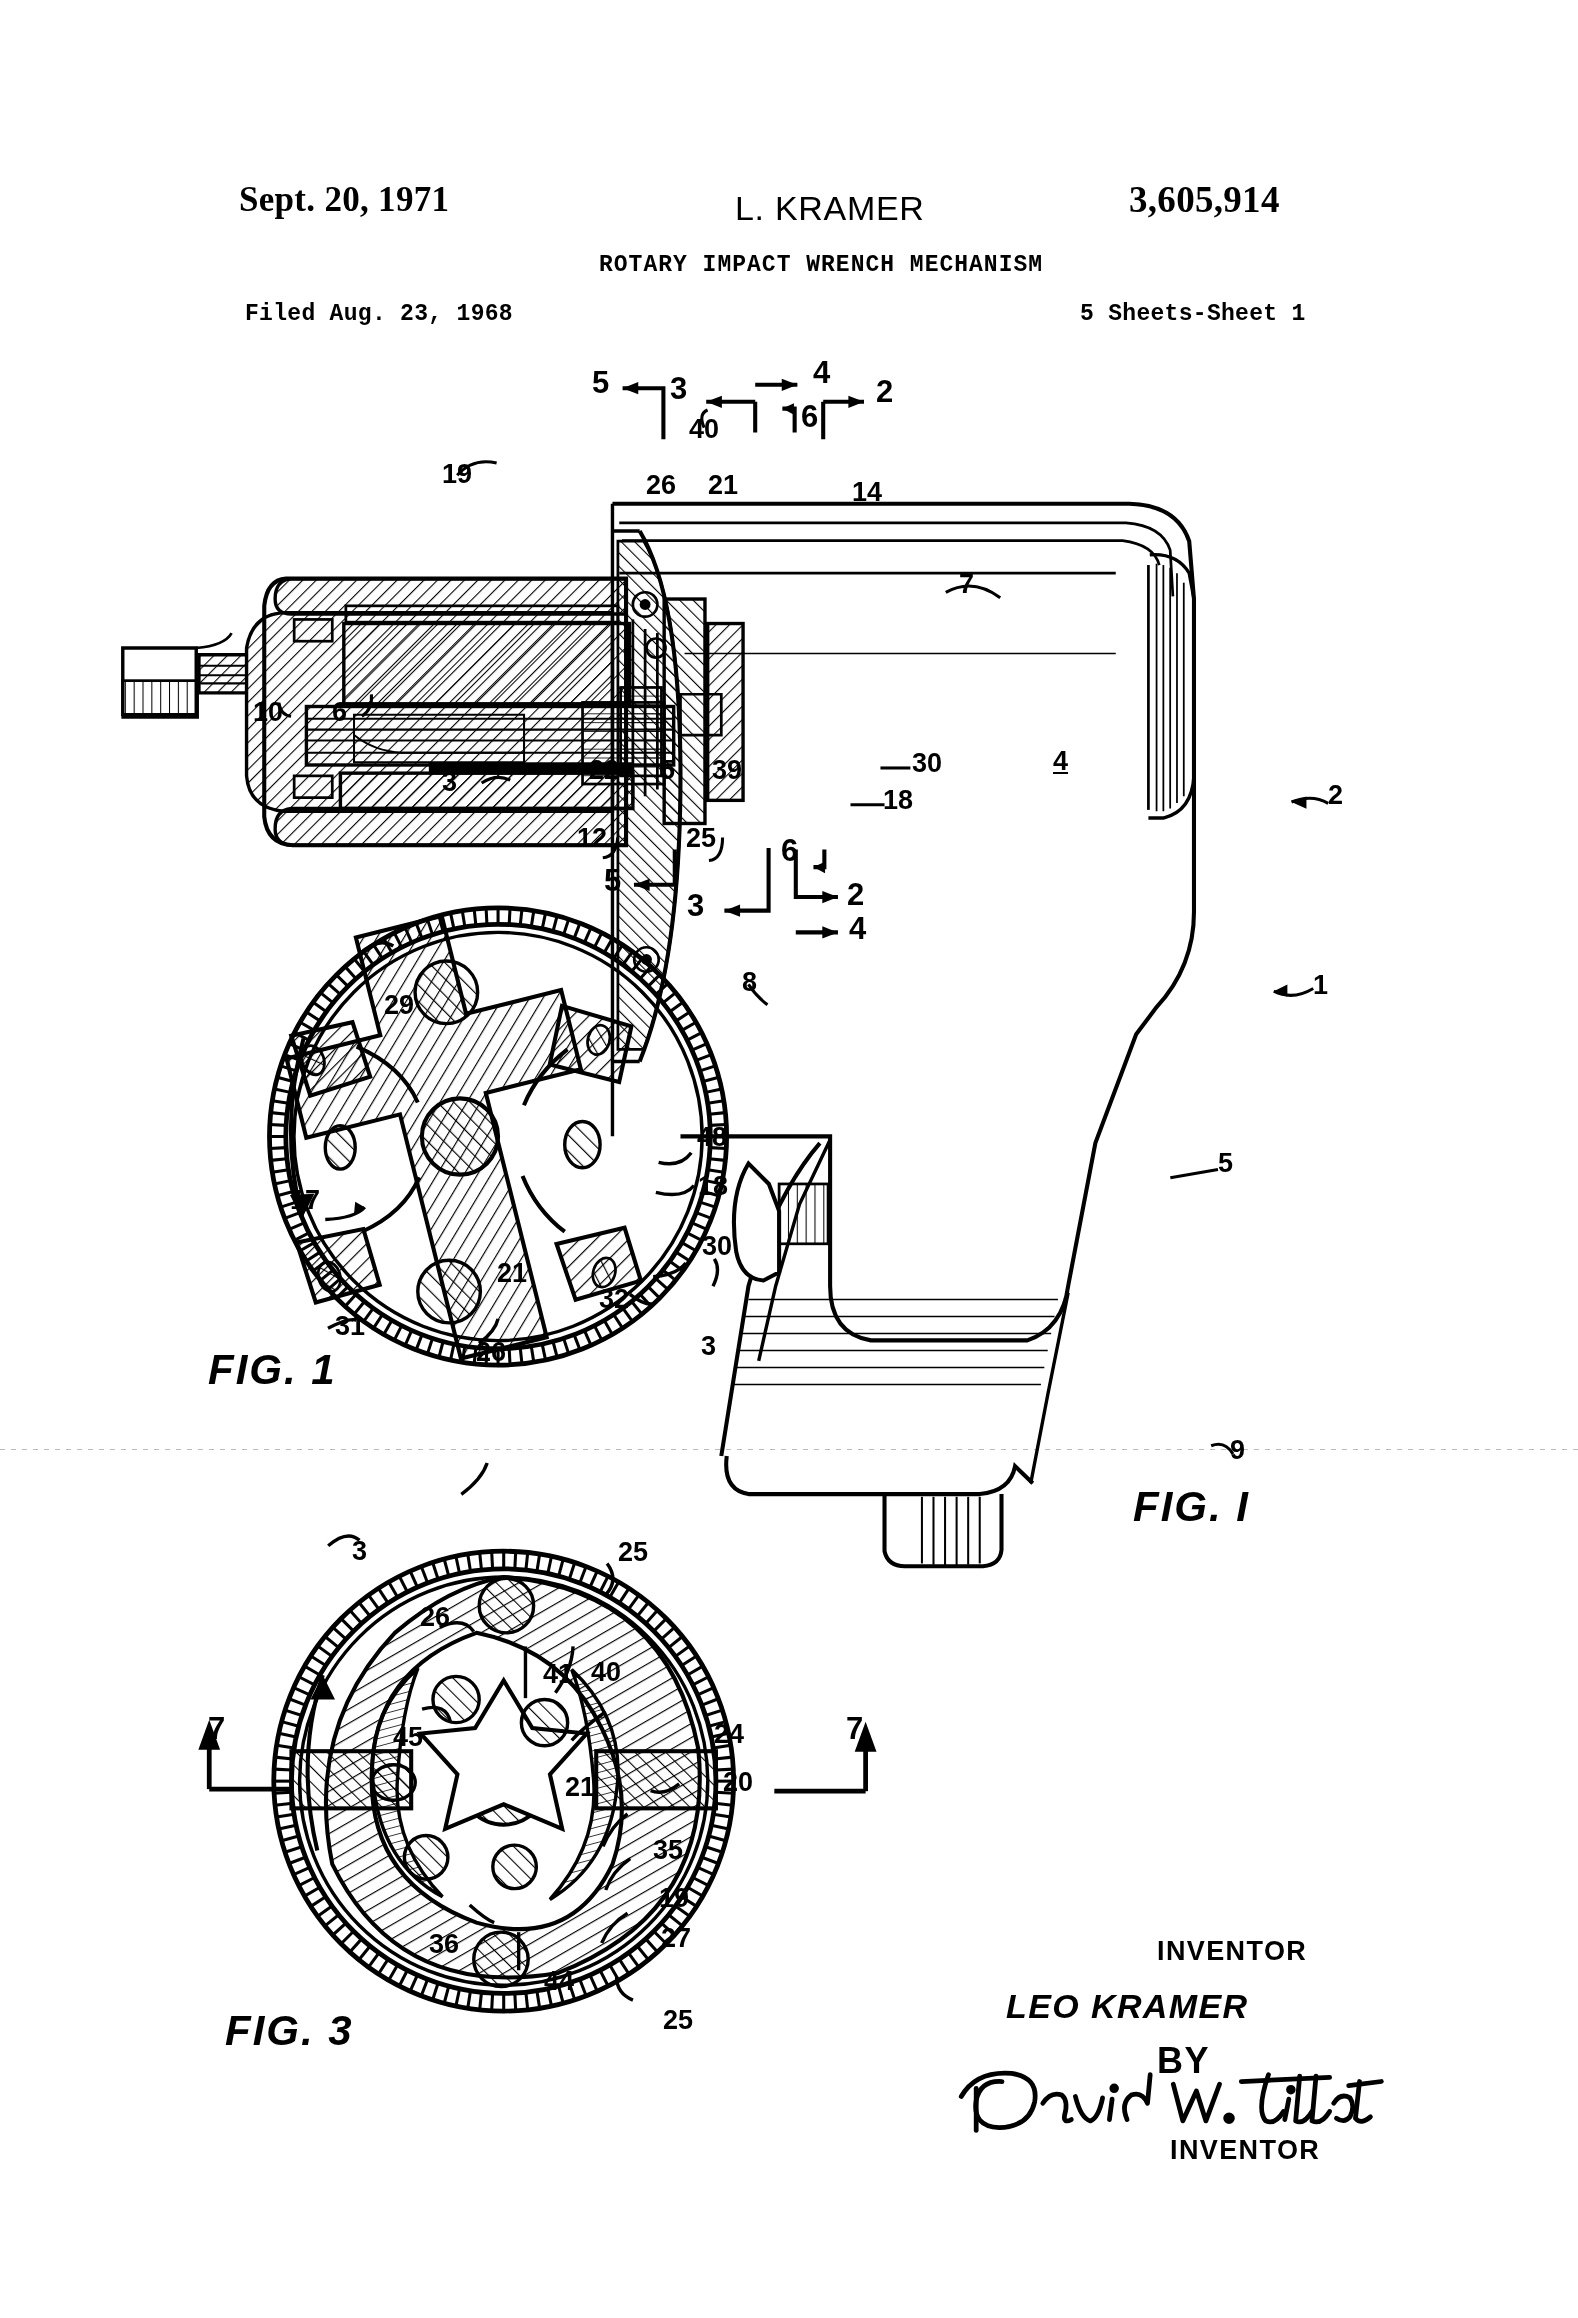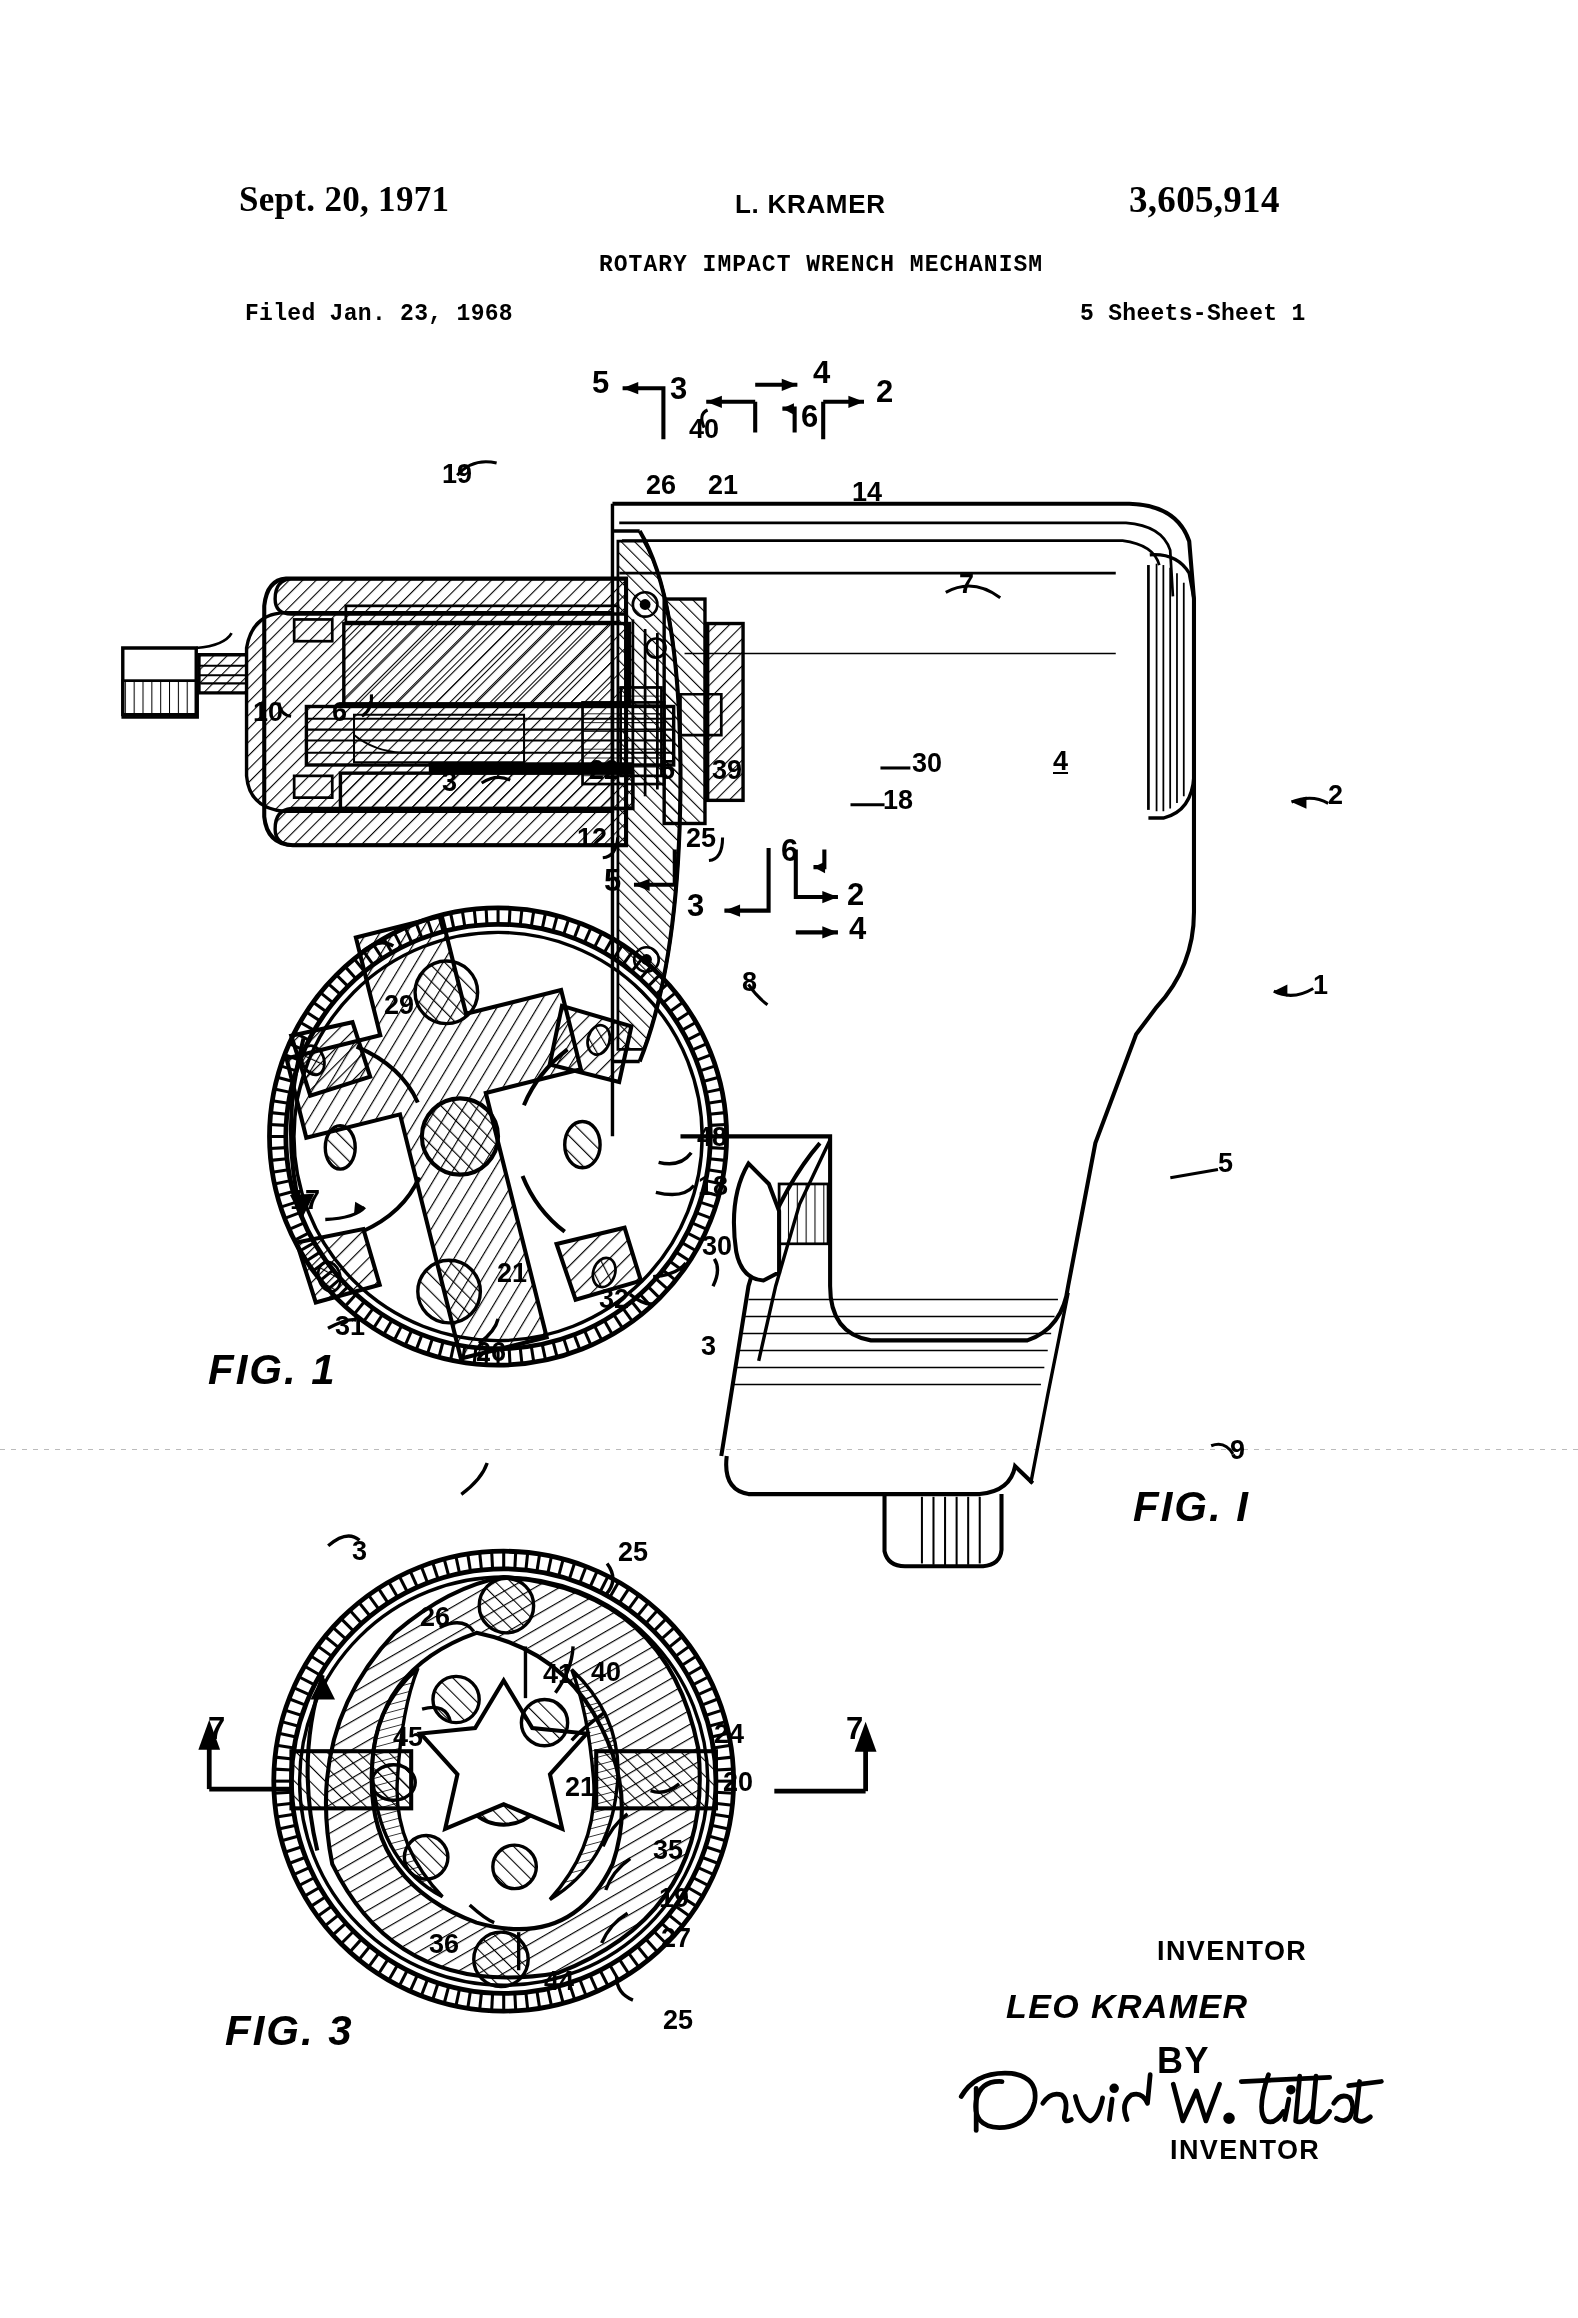--- a/index.html
+++ b/index.html
@@ -4,21 +4,21 @@
 <style>
   html,body{margin:0;padding:0;background:#fff;}
   body{width:1578px;height:2319px;position:relative;overflow:hidden;
        font-family:"Liberation Serif",serif;color:#000;}
   .pg{position:absolute;inset:0;}
 
   
   .hdr-date{position:absolute;left:239px;top:180px;font-family:"Liberation Serif",serif;
             font-weight:bold;font-size:35px;letter-spacing:0.3px;}
   .hdr-name{position:absolute;left:735px;top:189px;font-family:"Liberation Sans",sans-serif;
-            font-weight:bold;font-size:26px;letter-spacing:0.7px;}
+            font-weight:normal;font-size:34px;letter-spacing:0.7px;}
   .hdr-num{position:absolute;left:1129px;top:178px;font-family:"Liberation Serif",serif;
            font-weight:bold;font-size:37px;letter-spacing:0.3px;}
   .hdr-title{position:absolute;left:599px;top:252px;font-family:"Liberation Mono",monospace;
              font-weight:bold;font-size:23px;letter-spacing:1px;}
   .hdr-filed{position:absolute;left:245px;top:301px;font-family:"Liberation Mono",monospace;
              font-weight:bold;font-size:23px;letter-spacing:0.3px;}
   .hdr-sheet{position:absolute;left:1080px;top:301px;font-family:"Liberation Mono",monospace;
              font-weight:bold;font-size:23px;letter-spacing:0.3px;}
 
   
@@ -50,21 +50,21 @@
 </style>
 </head>
 <body>
 
 <div class="pg">
 
   <div class="hdr-date">Sept. 20, 1971</div>
   <div class="hdr-name">L. KRAMER</div>
   <div class="hdr-num">3,605,914</div>
   <div class="hdr-title">ROTARY IMPACT WRENCH MECHANISM</div>
-  <div class="hdr-filed">Filed Jan. 23, 1968</div>
+  <div class="hdr-filed">Filed Aug. 23, 1968</div>
   <div class="hdr-sheet">5 Sheets-Sheet 1</div>
 
   <div class="scanline"></div>
 
   <svg width="612" height="102" style="left:558px;top:361px;" viewBox="0 0 900 150">
     <g stroke="#000" stroke-width="6" fill="none">
 
       <path d="M155,115 L155,40 L95,40"></path>
 
       <path d="M290,60 L290,105 M290,60 L218,60"></path>

